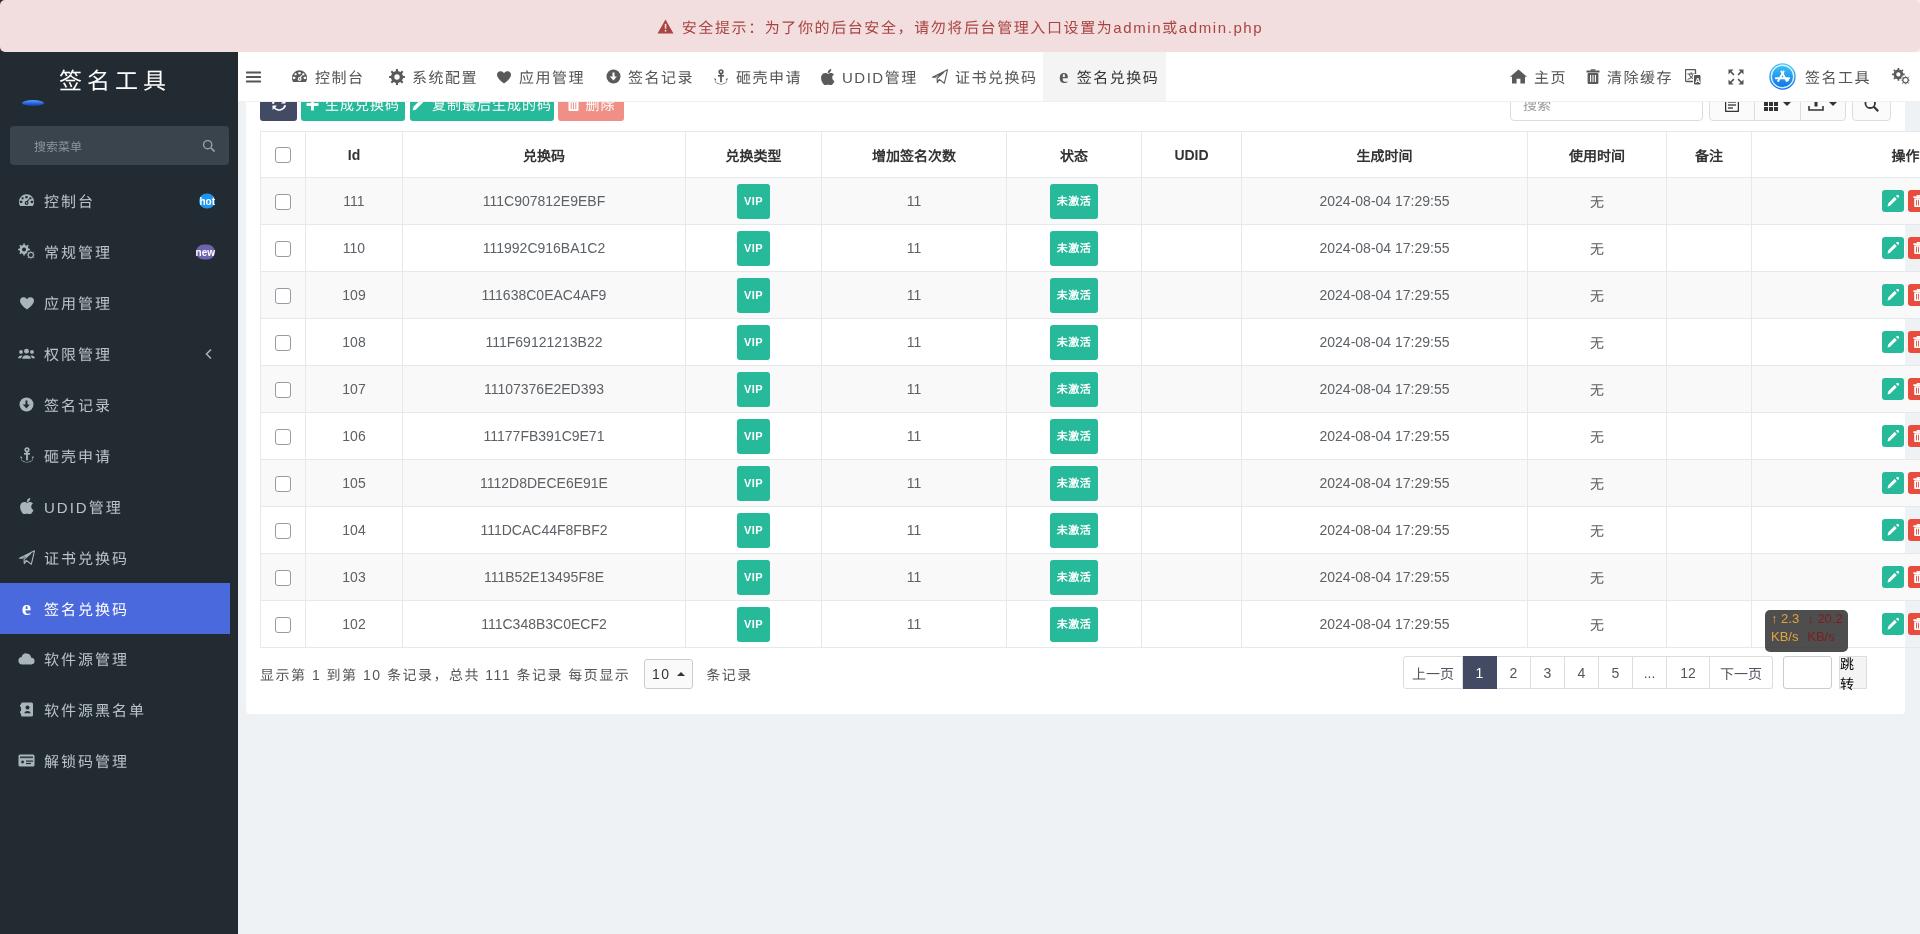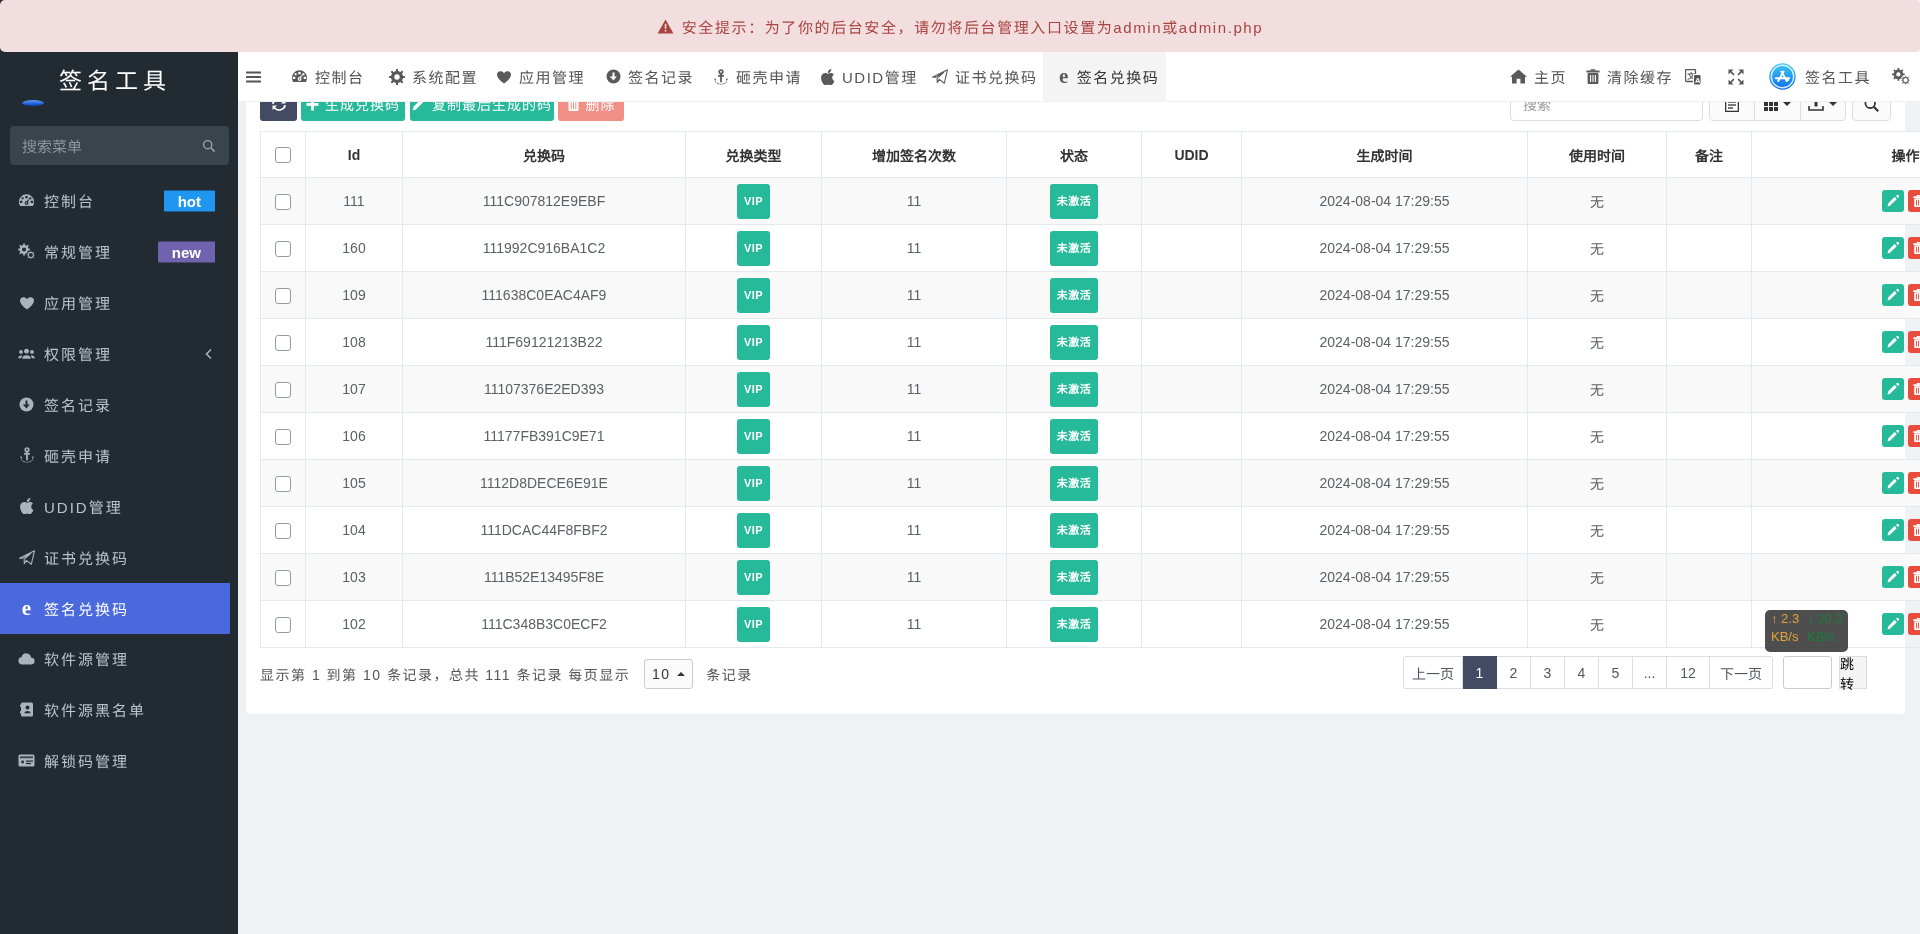--- a/index.html
+++ b/index.html
@@ -9,29 +9,29 @@
 .abs{position:absolute}
 svg{display:block}
 
 #alert{left:0;top:0;width:1920px;height:52px;background:#f2dede;color:#a94442;border-radius:5px;display:flex;align-items:center;justify-content:center;font-size:15px;letter-spacing:1.6px;z-index:30}
 #alert svg{margin-right:8px}
 
 #sidebar{left:0;top:0;width:238px;height:934px;background:#222b31;z-index:20}
 #brand{position:absolute;top:62px;left:0;width:230px;text-align:center;color:#fff;font-size:23px;letter-spacing:5px}
 #avatar{position:absolute;left:22px;top:100px;width:22px;height:6px;border-radius:50%;background:linear-gradient(#59a2f8,#1e55d6 70%,#123f9e)}
 #msearch{position:absolute;left:10px;top:126px;width:219px;height:39px;background:#3a444c;border-radius:4px;display:flex;align-items:center}
-#msearch span{color:#8b959c;font-size:15px;margin-left:12px;flex:1}
+#msearch span{color:#8b959c;font-size:12px;margin-left:24px;flex:1}
 #msearch svg{margin-right:13px}
 #menu{position:absolute;left:0;top:175.5px;width:230px;list-style:none}
 #menu li{height:50.9px;display:flex;align-items:center;position:relative;color:#b9c3c9;font-size:15px}
 #menu li .ic{--bg:#222b31;width:17px;margin-left:18px;display:flex;justify-content:center;color:#aab4bb}
 #menu li .tx{margin-left:9px;letter-spacing:2px}
 #menu li.active{background:#4a69dd;color:#fff}
 #menu li.active .ic{color:#fff;--bg:#4a69dd}
-.badge{position:absolute;right:15px;top:50%;transform:translateY(-50%);font-size:15px;font-weight:bold;color:#fff;border-radius:1px;padding:2px 14px 2px}
+.badge{position:absolute;right:15px;top:50%;transform:translateY(-50%);font-size:10px;font-weight:bold;color:#fff;border-radius:8px;padding:2px 0 2px}
 .badge.hot{background:#1f96f0}
 .badge.new{background:#6f63ae}
 .chev{position:absolute;right:18px;top:50%;transform:translateY(-50%);color:#a5afb6;font-size:13px}
 
 #navbar{left:238px;top:52px;width:1682px;height:50px;background:#fff;border-bottom:1px solid #f0f0f0;z-index:10;display:flex;align-items:stretch;color:#555}
 #navbar .nl{display:flex;align-items:center;padding-left:16px;font-size:15px;color:#555;letter-spacing:1.5px;flex:none;white-space:nowrap}
 #navbar .nl .ic{--bg:#fff;margin-right:7px;display:flex;color:#5a5a5a}
 #navbar .nl.on{--bg:#f4f4f4;background:#f4f4f4;color:#333}
 #navbar .sp{flex:1}
 #burger{display:flex;align-items:center;padding:0 8px 0 8px}
@@ -69,21 +69,21 @@
 #pager{position:absolute;left:1157px;top:586px;height:33px;display:flex;font-size:14px}
 #pager .pg{width:34px;height:33px;display:flex;align-items:center;justify-content:center;border:1px solid #ddd;border-left:none;color:#51565e;background:#fff}
 #pager .pg:first-child{border-left:1px solid #ddd;border-radius:3px 0 0 3px}
 #pager .pg:last-child{border-radius:0 3px 3px 0}
 #pager .pg.on{background:#434b64;border-color:#434b64;color:#fff}
 #jumpin{position:absolute;left:1537px;top:586px;width:49px;height:33px;border:1px solid #ccc;border-radius:3px;background:#fff}
 #jumpbtn{position:absolute;left:1593px;top:586px;width:28px;height:33px;border:1px solid #ddd;border-radius:0;background:#f4f4f4;display:flex;align-items:center;justify-content:center;color:#000000;font-size:14px}
 
 #speed{left:1765px;top:610px;width:83px;height:42px;background:rgba(47,47,47,.85);border-radius:5px;z-index:25;display:flex;flex-direction:row;justify-content:center;padding-left:6px;font-size:13px;line-height:18px}
 #speed .up{color:#e2a33d}
-#speed .dn{color:#15803d}
+#speed .dn{color:#7f1d1d}
 </style>
 </head>
 <body>
 <div id="sidebar" class="abs">
   <div id="brand">签名工具</div>
   <div id="avatar"></div>
   <div id="msearch">
       <span>搜索菜单</span>
       <svg width="14" height="14" viewBox="0 0 16 16">
         <circle cx="6.5" cy="6.5" r="4.7" fill="none" stroke="#99a2a9" stroke-width="1.6"></circle>
@@ -493,21 +493,21 @@
                     <line x1="3.5" y1="4.8" x2="3.5" y2="10.5"></line>
                     <line x1="5.5" y1="4.8" x2="5.5" y2="10.5"></line>
                     <line x1="7.5" y1="4.8" x2="7.5" y2="10.5"></line>
                   </g>
                 </svg>
               </span>
             </span></td>
         </tr>
         <tr>
           <td><span class="cbx"></span></td>
-          <td>160</td>
+          <td>110</td>
           <td>111992C916BA1C2</td>
           <td><span class="gbadge">VIP</span></td>
           <td>11</td>
           <td><span class="gbadge">未激活</span></td>
           <td></td>
           <td>2024-08-04 17:29:55</td>
           <td>无</td>
           <td></td>
           <td><span class="act">
               <span class="abtn ed">

